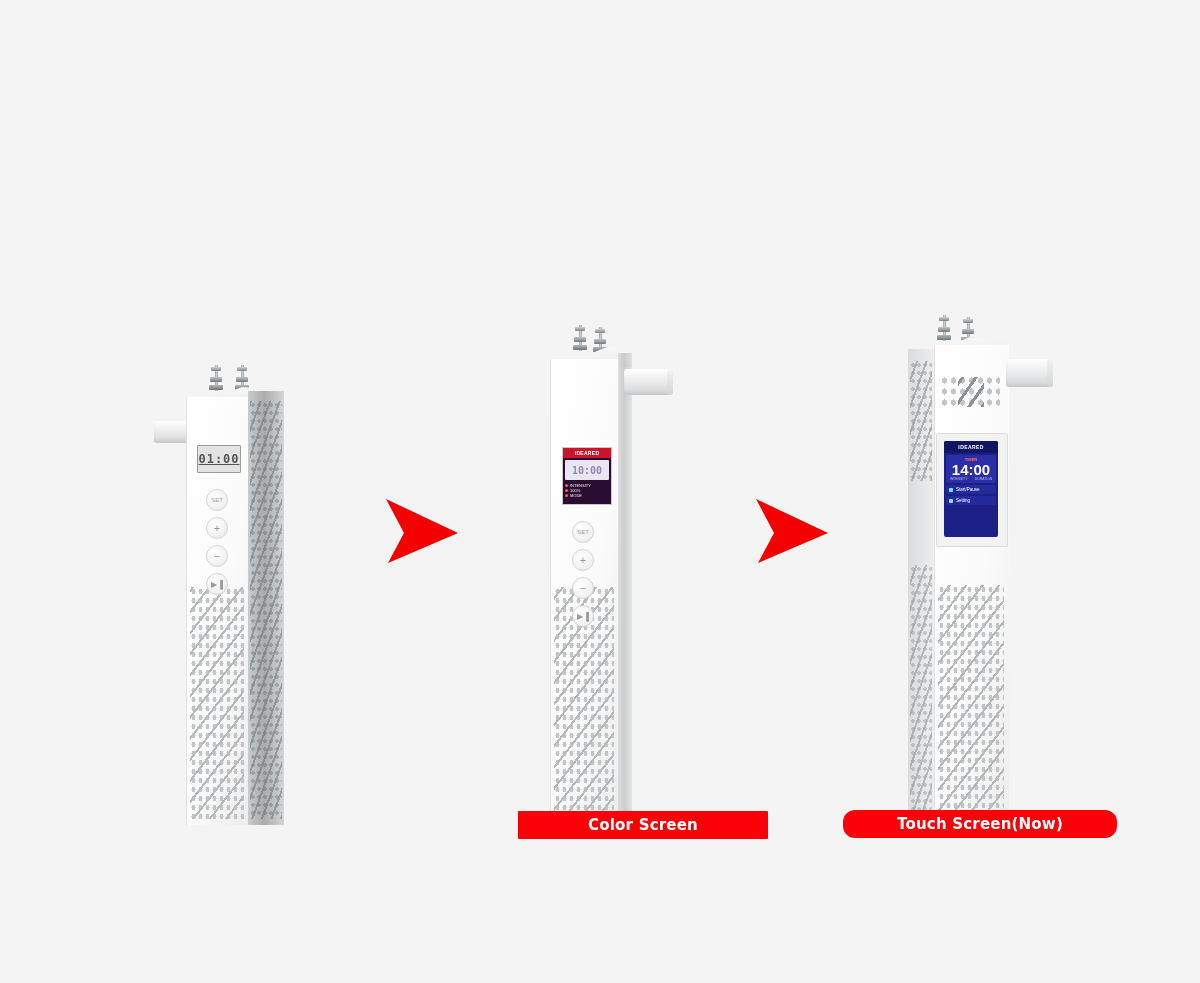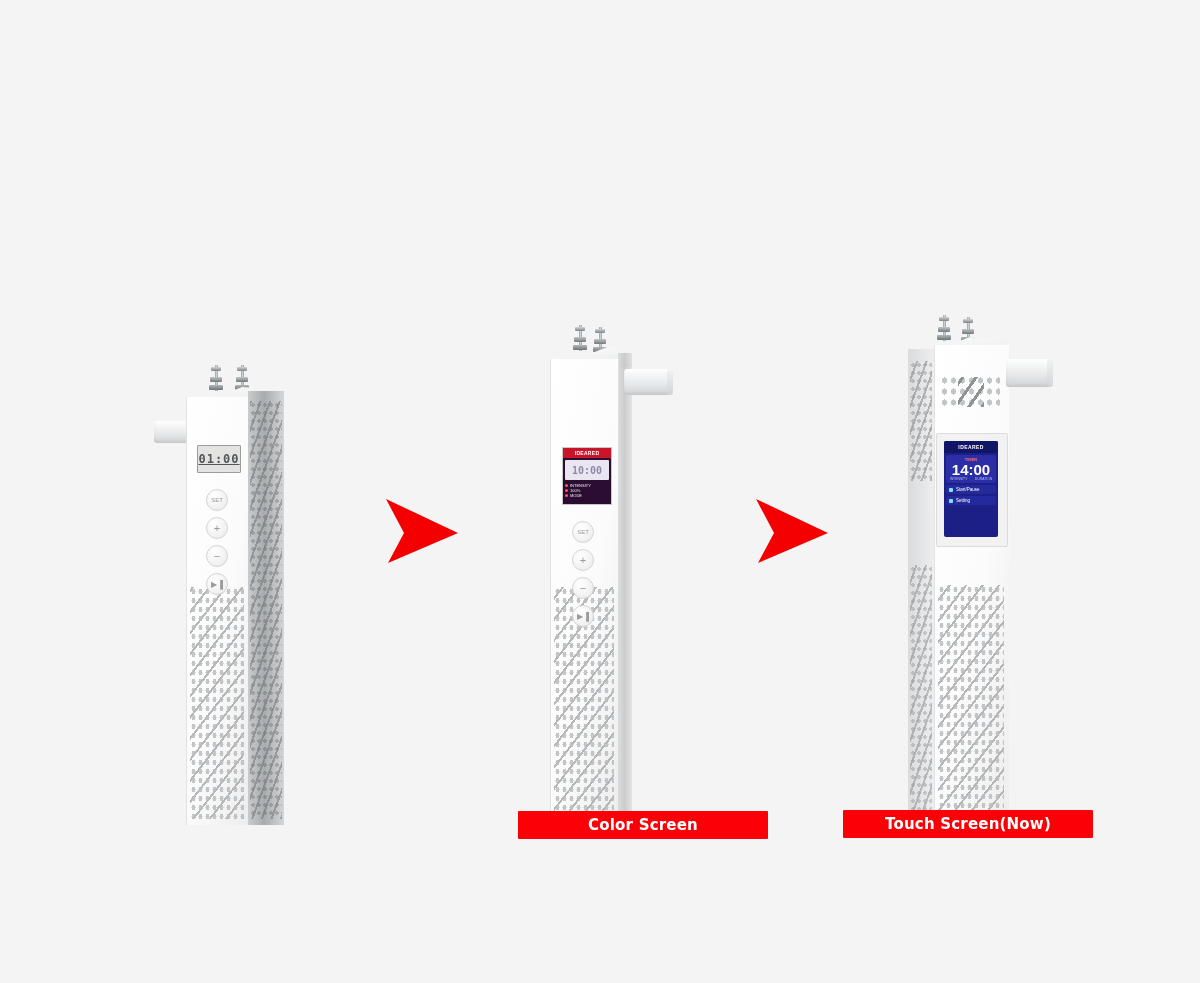--- a/index.html
+++ b/index.html
@@ -126,21 +126,21 @@
   
   .label{
     position:absolute;background:#fb0007;color:#ffffff;
     font-weight:bold;font-size:15px;
     display:flex;align-items:center;justify-content:center;
     height:28px;border-radius:1px;letter-spacing:.2px;
     font-family:"DejaVu Sans", sans-serif;
   }
   .lab1{left:96px;top:810px;width:250px;}
   .lab2{left:470px;top:811px;width:250px;margin-left:48px;}
-  .lab3{left:843px;top:810px;width:250px;}
+  .lab3{left:843px;top:810px;width:274px;border-radius:12px;}
 </style>
 </head>
 <body>
 
 <div class="stage">
 
 
   <div class="device dev1">
 
     <div class="bolt" style="left:62px;top:0;">

